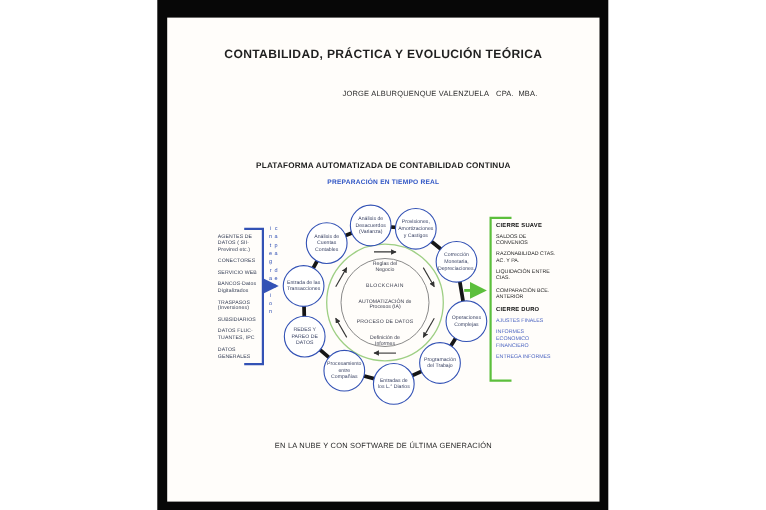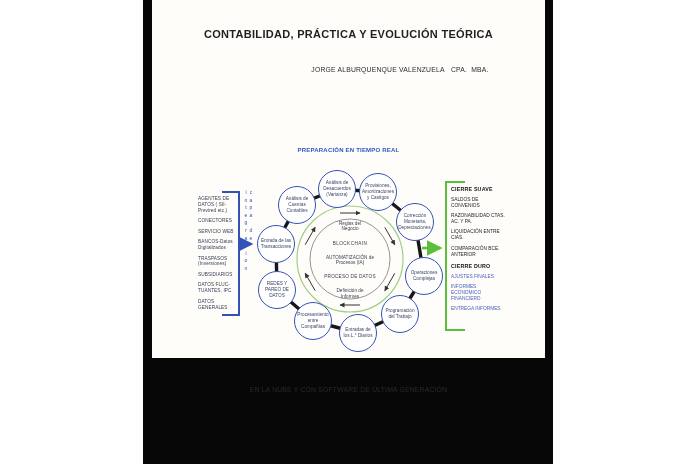--- a/index.html
+++ b/index.html
@@ -1,21 +1,21 @@
 <!DOCTYPE html>
 <html><head>
 <meta charset="utf-8">
 <style>
   html,body{margin:0;padding:0;}
   body{
     width:696px;height:464px;background:#ffffff;overflow:hidden;position:relative;
     font-family:"Liberation Sans", sans-serif;-webkit-font-smoothing:antialiased;
   }
   .backdrop{position:absolute;left:143px;top:0;width:410px;height:464px;background:#070707;}
-  .page{position:absolute;left:152px;top:0;width:393px;height:358px;background:#fffdfa;}
+  .page{position:absolute;left:152px;top:16px;width:393px;height:440px;background:#fffdfa;}
   .abs{position:absolute;}
   .ctr{left:0;width:100%;text-align:center;}
   .page-title{top:28px;font-size:11px;font-weight:bold;color:#1f1f1f;letter-spacing:.3px;}
   .author{top:66px;left:128px;width:240px;text-align:center;font-size:6.8px;color:#2a2a2a;letter-spacing:.2px;}
   .section-title{top:130px;font-size:7.4px;font-weight:bold;color:#1c1c1c;letter-spacing:.2px;}
   .subtitle{top:147px;font-size:6px;font-weight:bold;color:#2f55c5;letter-spacing:.2px;}
   .footer-caption{top:386px;font-size:6.8px;color:#2a2a2a;letter-spacing:.2px;}
 
   .diagram-svg{position:absolute;left:0;top:0;width:393px;height:448px;}
 
@@ -53,20 +53,21 @@
 </style>
 </head>
 <body>
 
 <div class="backdrop"></div>
 
 <div class="page">
 
   <div class="abs ctr page-title">CONTABILIDAD, PRÁCTICA Y EVOLUCIÓN TEÓRICA</div>
   <div class="abs author">JORGE ALBURQUENQUE VALENZUELA&nbsp;&nbsp; CPA.&nbsp; MBA.</div>
+  <div class="abs ctr section-title">PLATAFORMA AUTOMATIZADA DE CONTABILIDAD CONTINUA</div>
   <div class="abs ctr subtitle">PREPARACIÓN EN TIEMPO REAL</div>
 
   <svg class="diagram-svg" viewBox="0 0 393 448">
     <defs>
       <marker id="mblk" markerWidth="6" markerHeight="6" refX="4.5" refY="2.5" orient="auto">
         <path d="M0,0 L5,2.5 L0,5 z" fill="#333"></path>
       </marker>
       <marker id="mblue" markerWidth="7" markerHeight="7" refX="5" refY="3" orient="auto">
         <path d="M0,0 L6,3 L0,6 z" fill="#3352b5"></path>
       </marker>

